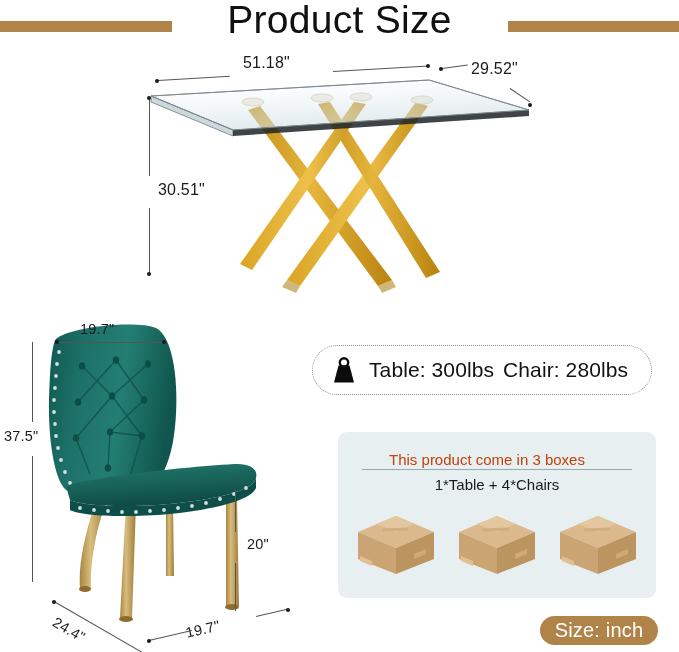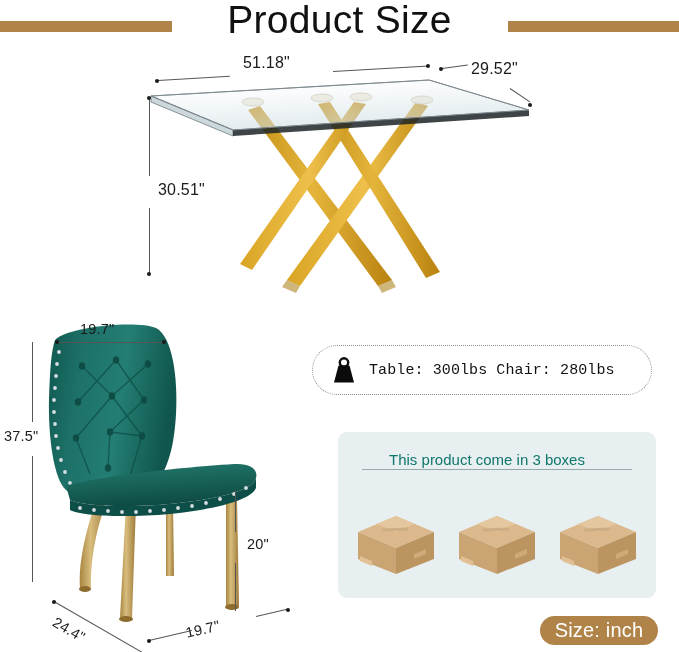--- a/index.html
+++ b/index.html
@@ -102,46 +102,45 @@
     box-sizing: border-box;
     padding-left: 17px;
   }
   .weight-icon {
     width: 28px;
     height: 27px;
     flex: 0 0 auto;
     margin-right: 11px;
   }
   .weight-text {
-    font-size: 15px;
+    font-size: 21px;
     color: #121212;
     white-space: nowrap;
     letter-spacing: .1px;
-    font-family: Liberation Mono, monospace;
   }
   .weight-text .gap { display: inline-block; width: 9px; }
 
   
   .boxes-panel {
     position: absolute;
     left: 338px;
     top: 432px;
     width: 318px;
     height: 166px;
     background: #e7eff1;
     border-radius: 9px;
   }
   .boxes-title {
     position: absolute;
     left: 0;
     top: 19px;
     width: 298px;
     text-align: center;
     font-size: 15px;
-    color: #0f766e;
+    color: #c2410c;
   }
   .boxes-divider {
     position: absolute;
     left: 24px;
     top: 37px;
     width: 270px;
     height: 1px;
     background: #98a9ad;
   }
   .boxes-sub {
@@ -393,20 +392,21 @@
       <path d="M8.5,8.5 L19.5,8.5 L24,25.5 L4,25.5 Z" fill="#0b0b0b"></path>
     </svg>
     <div class="weight-text">
       <span>Table: 300lbs</span><span class="gap"></span><span>Chair: 280lbs</span>
     </div>
   </div>
 
   <div class="boxes-panel">
     <div class="boxes-title">This product come in 3 boxes</div>
     <div class="boxes-divider"></div>
+    <div class="boxes-sub">1*Table + 4*Chairs</div>
     <div class="boxes-row">
 
       <svg class="box-svg" viewBox="0 0 88 70">
         <polygon points="6,22 44,6 82,22 44,38" fill="#dbb98c"></polygon>
         <polygon points="6,22 44,38 44,64 6,49" fill="#caa472"></polygon>
         <polygon points="44,38 82,22 82,49 44,64" fill="#bb9460"></polygon>
         <polygon points="24,14 44,22 62,14 44,6" fill="#e4c79f"></polygon>
         <rect x="30" y="18" width="26" height="3" fill="#cdae84" transform="rotate(-2 43 19)"></rect>
         <polygon points="8,46 20,51 20,56 8,51" fill="#e0c094"></polygon>
         <polygon points="62,44 74,39 74,44 62,49" fill="#cfa978"></polygon>

